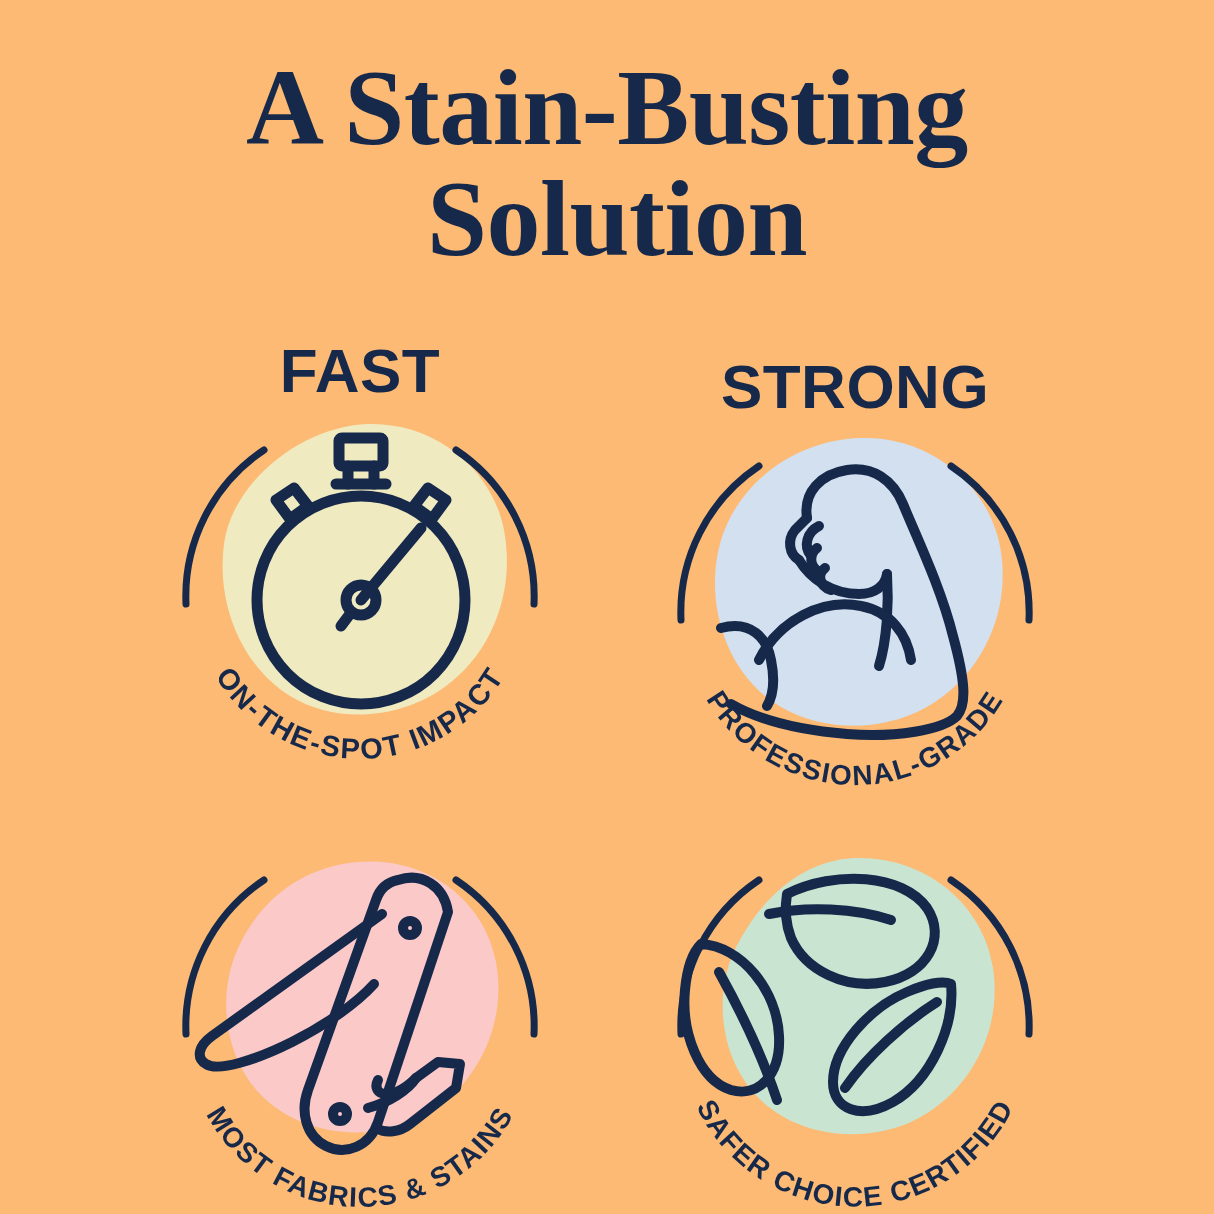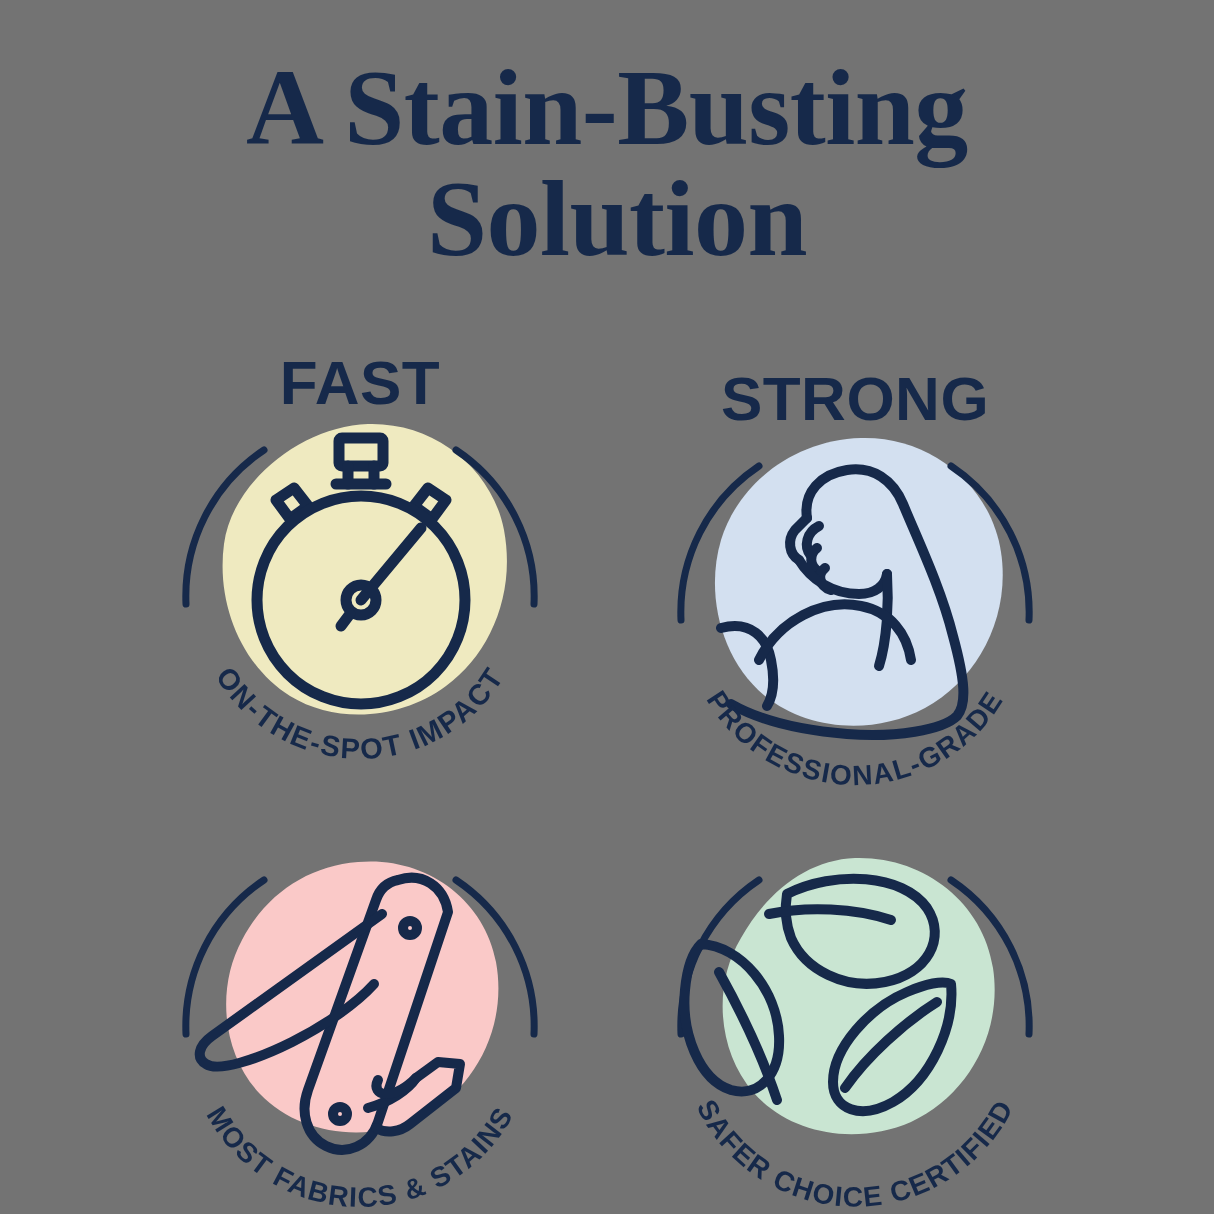--- a/index.html
+++ b/index.html
@@ -12,21 +12,21 @@
     background: #F2E8DA;
     font-family: "Liberation Sans", sans-serif;
     overflow: hidden;
     position: relative;
   }
 
   #page {
     position: relative;
     width: 1214px;
     height: 1214px;
-    background: #737373;
+    background: #fdba74;
   }
 
   
   .headline {
     position: absolute;
     left: 0;
     top: 52px;
     width: 1214px;
     text-align: center;
     font-family: "Liberation Serif", "DejaVu Serif", serif;
@@ -62,21 +62,20 @@
     left: 0;
     top: 0;
     width: 500px;
     text-align: center;
     font-family: "Liberation Sans", sans-serif;
     font-weight: 700;
     color: #16294A;
     font-size: 62px;
     letter-spacing: 0.5px;
     line-height: 1;
-    margin-top: 12px;
   }
   .badge-svg {
     position: absolute;
     left: 50px;
     top: 52px;
     width: 400px;
     height: 400px;
   }
 </style>
 </head>

